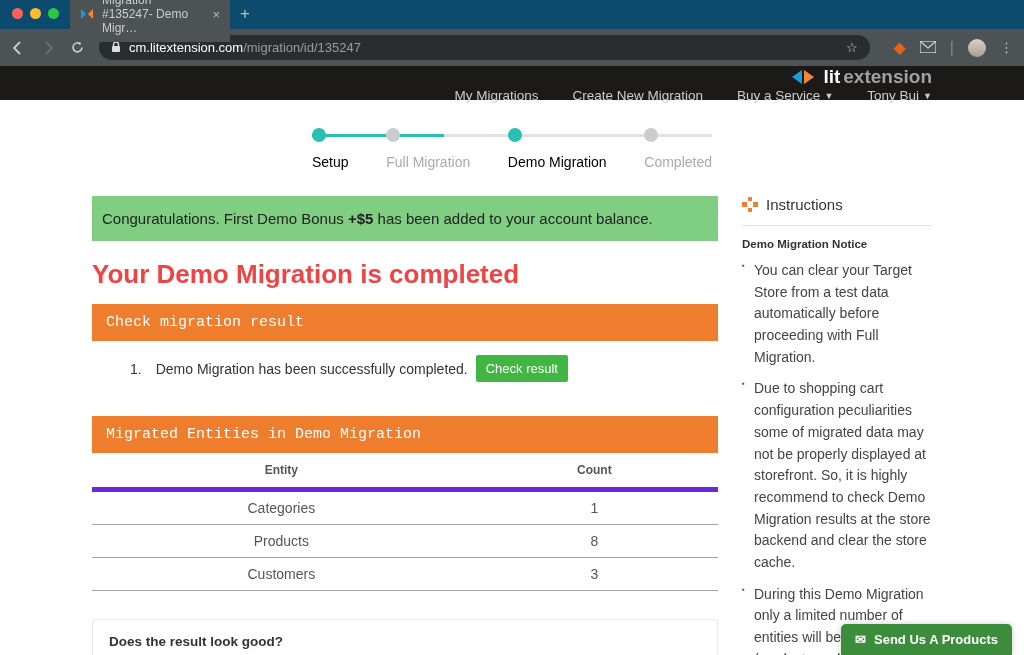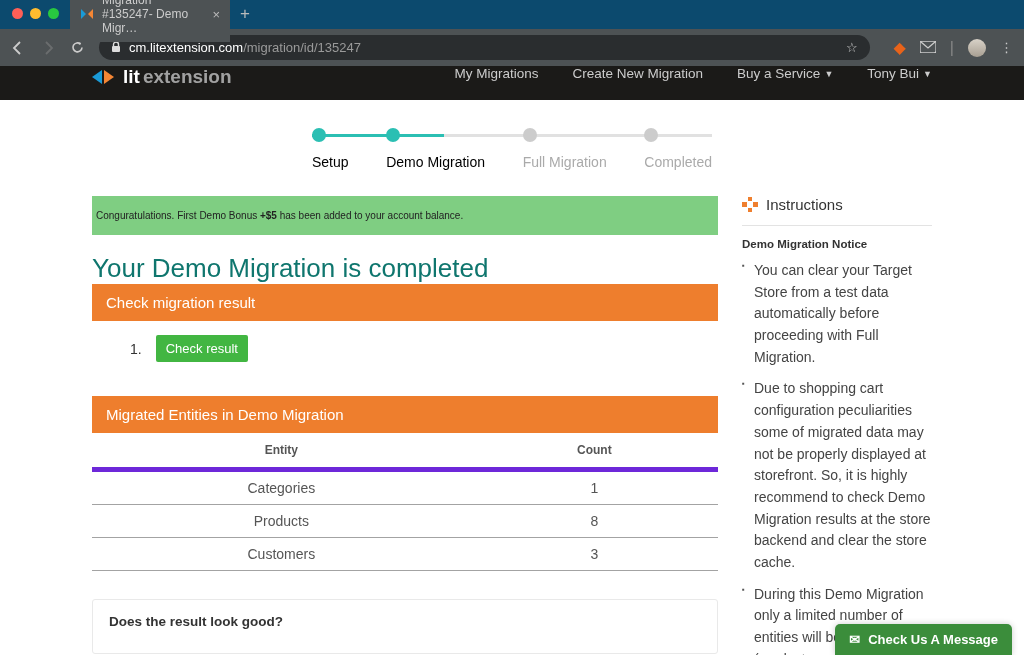--- a/index.html
+++ b/index.html
@@ -24,21 +24,21 @@
   .url-lock{color:#ddd;font-size:11px;}
   .url-host{color:#fff;}
   .url-path{color:#9a9a9a;}
   .addr-right{display:flex;align-items:center;gap:14px;margin-left:10px;}
   .addr-icon{color:#ccc;}
   .avatar-small{width:18px;height:18px;border-radius:50%;background:linear-gradient(#d8d2c8,#a89f92);}
   .kebab{color:#ccc;font-size:13px;letter-spacing:1px;}
 
   
   .site-header{background:#1b1a18;padding:0;}
-  .header-inner{width:840px;margin:0 auto;display:flex;align-items:flex-start;height:34px;}
+  .header-inner{width:840px;margin:0 auto;display:flex;align-items:flex-end;height:34px;flex-direction:column;}
   .logo{display:flex;align-items:center;gap:3px;font-weight:700;font-size:19px;}
   .logo-text-lit{color:#fff;}
   .logo-text-ext{color:#a1a1a1;}
   .logo-mark{display:flex;gap:0;margin-right:6px;}
   .logo-chev{width:0;height:0;border-top:7px solid transparent;border-bottom:7px solid transparent;}
   .chev-blue{border-right:10px solid #1a9ad6;}
   .chev-orange{border-left:10px solid #f58634;margin-left:2px;}
   .nav-menu{margin-left:auto;display:flex;gap:34px;font-size:13.5px;color:#ccc;}
   .nav-item{display:flex;align-items:center;gap:4px;cursor:pointer;}
   .caret-d{font-size:9px;}
@@ -53,26 +53,26 @@
   .dot-done{background:#2bbfb3;}
   .dot-pending{background:#ccc;}
   .step-label{font-size:14px;color:#000;white-space:nowrap;}
   .step-label.pending{color:#aaa;}
 
   
   .content-wrap{width:840px;margin:0 auto;display:flex;gap:24px;align-items:flex-start;padding-bottom:20px;}
   .main-col{flex:1;}
   .side-col{width:190px;flex-shrink:0;}
 
-  .alert-success{background:#7fce82;color:#222;padding:14px 4px;font-size:10px;margin-bottom:18px;}
+  .alert-success{background:#7fce82;color:#222;padding:14px 10px;font-size:15px;margin-bottom:18px;}
   .alert-success b{font-weight:700;}
 
-  h1.page-heading{font-size:26px;font-weight:400;color:#0f766e;}
-
-  .section-header{background:#ee7e2d;color:#fff;font-size:15px;padding:10px 14px;}
+  h1.page-heading{font-size:26px;font-weight:700;color:#ef4444;margin-bottom:14px;}
+
+  .section-header{background:#ee7e2d;color:#fff;font-size:15px;padding:10px 14px;font-family:Liberation Mono, monospace;}
 
   .result-row{padding:14px 12px;font-size:14px;display:flex;align-items:center;}
   .result-row span.num{margin-right:6px;}
 
   .btn-green{background:#42b642;color:#fff;border:none;padding:6px 10px;font-size:13px;border-radius:2px;cursor:pointer;text-align:center;}
 
   .entities-section{margin-top:20px;}
   .entity-table{width:100%;border-collapse:collapse;}
   .entity-table th{font-size:12px;font-weight:700;padding:10px;border-bottom:5px solid #6d28d9;text-align:center;color:#555;}
   .entity-table td{font-size:14px;padding:8px;text-align:center;border-bottom:1px solid #a3a3a3;color:#555;}
@@ -189,46 +189,47 @@
 
 <div class="stepper-wrap">
   <div class="stepper">
     <div class="stepper-line-bg"></div>
     <div class="stepper-line-fg"></div>
     <div class="step">
         <div class="step-dot dot-done"></div>
         <div class="step-label">Setup</div>
       </div>
     <div class="step">
+        <div class="step-dot dot-pending"></div>
+        <div class="step-label pending">Full Migration</div>
+      </div>
+    <div class="step">
         <div class="step-dot dot-done"></div>
         <div class="step-label">Demo Migration</div>
-      </div>
-    <div class="step">
-        <div class="step-dot dot-pending"></div>
-        <div class="step-label pending">Full Migration</div>
       </div>
     <div class="step">
         <div class="step-dot dot-pending"></div>
         <div class="step-label pending">Completed</div>
       </div>
   </div>
 </div>
 
 <div class="content-wrap">
   <div class="main-col">
     <div class="alert-success">
       <span>Conguratulations. First Demo Bonus </span><b>+$5</b><span> has been added to your account balance.</span>
     </div>
 
     <h1 class="page-heading">Your Demo Migration is completed</h1>
 
     <div class="section-header">Check migration result</div>
     <div class="result-row">
       <div style="display:flex;align-items:center;gap:8px;margin-left:26px;">
         <span class="num">1.</span>
+        <span>Demo Migration has been successfully completed.</span>
         <button class="btn-green">Check result</button>
       </div>
     </div>
 
     <div class="entities-section">
       <div class="section-header">Migrated Entities in Demo Migration</div>
       <table class="entity-table">
         <thead>
             <tr>
           <th>Entity</th>
@@ -278,14 +279,14 @@
     <ul class="instr-list" id="instr-list">
         <li>You can clear your Target Store from a test data automatically before proceeding with Full Migration.</li>
         <li>Due to shopping cart configuration peculiarities some of migrated data may not be properly displayed at storefront. So, it is highly recommend to check Demo Migration results at the store backend and clear the store cache.</li>
         <li>During this Demo Migration only a limited number of entities will be migrated (products, orders, customers). After checking the results at your Target Store, click "<b>Start Full Migration</b>" to launch an actual data transfer.</li>
       </ul>
   </div>
 </div>
 
 <div class="chat-widget">
   <span class="chat-env">✉</span>
-  <span>Check Us A Message</span>
+  <span>Send Us A Products</span>
 </div>
 
 </body></html>

